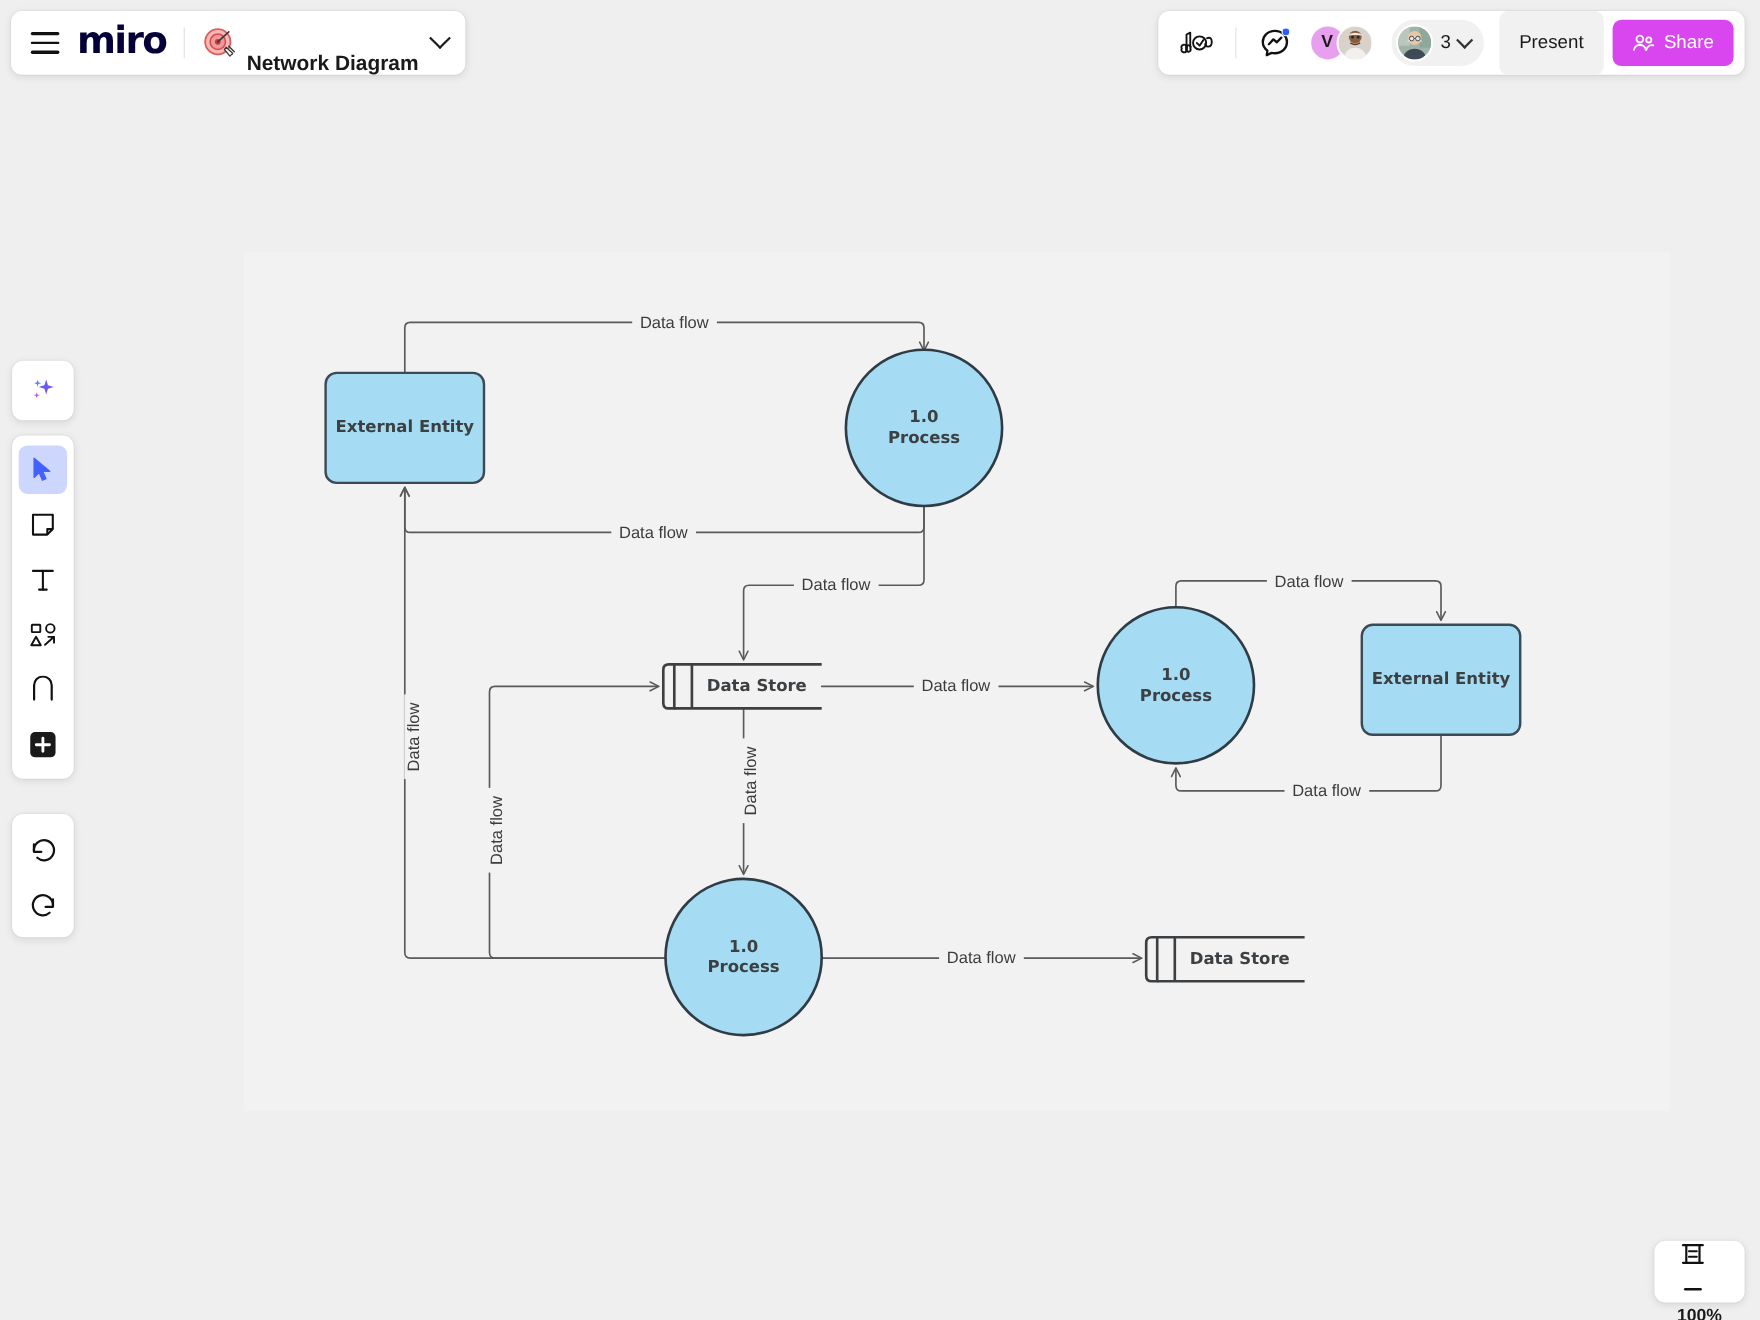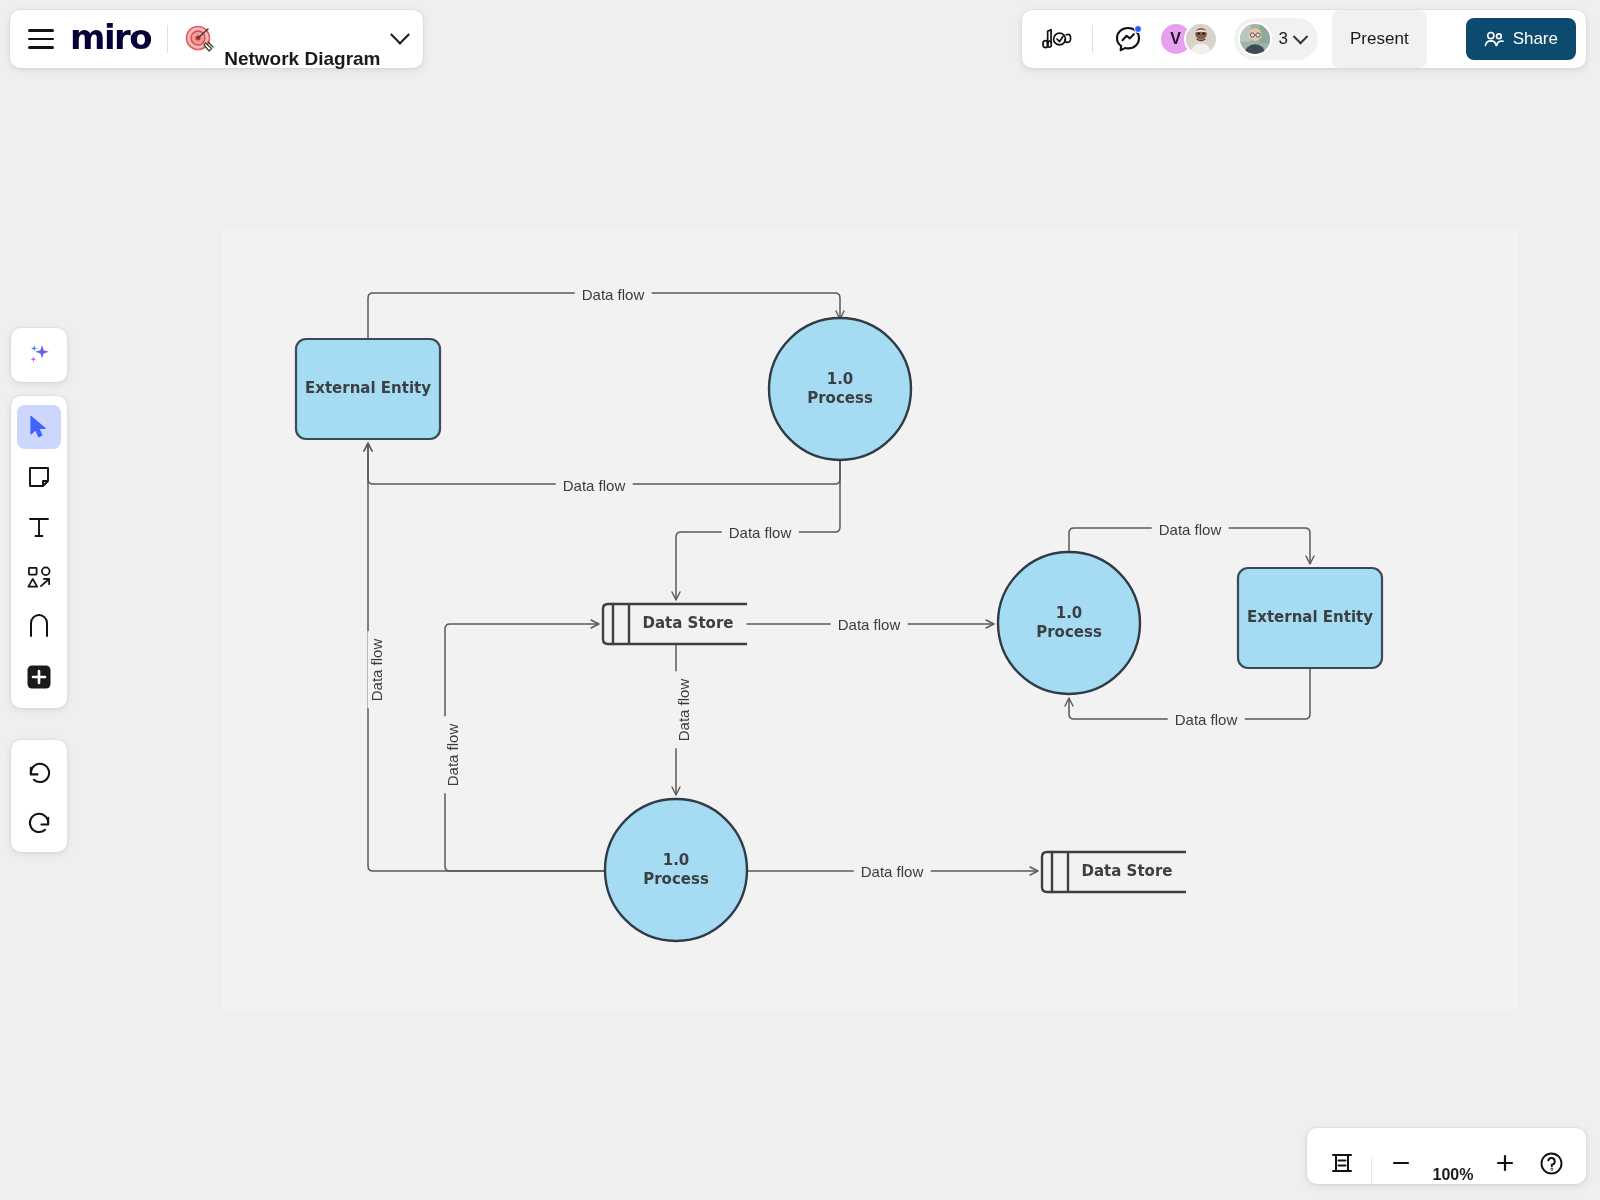--- a/index.html
+++ b/index.html
@@ -143,23 +143,23 @@
   }
   #present-btn {
     height: 58px; padding: 0 18px;
     background: #f1f1f1; border-radius: 8px;
     display: flex; align-items: center; justify-content: center;
     font-size: 17px; color: #1a1a1a; cursor: pointer;
     margin-left: 6px;
   }
   #share-btn {
     height: 42px; padding: 0 18px;
-    background: #0c4a6e; border-radius: 8px;
+    background: #d946ef; border-radius: 8px;
     display: flex; align-items: center; gap: 9px;
-    font-size: 17px; color: #fff; font-weight: 500; cursor: pointer; margin-left: 31px;
+    font-size: 17px; color: #fff; font-weight: 500; cursor: pointer;
   }
 
   
   .tool-card {
     position: absolute; left: 11px;
     background: #fff; border-radius: 10px;
     box-shadow: 0 2px 8px rgba(0,0,0,.10), 0 0 0 1px rgba(0,0,0,.03);
     display: flex; flex-direction: column; align-items: center;
   }
   #tool-ai { top: 328px; width: 56px; height: 54px; justify-content: center; }
@@ -171,22 +171,22 @@
     display: flex; align-items: center; justify-content: center;
   }
   .tool-btn.active { background: #cdd6fd; }
 
   
   #zoombar {
     position: absolute; right: 14px; bottom: 16px;
     height: 56px; background: #fff;
     border-radius: 10px;
     box-shadow: 0 2px 8px rgba(0,0,0,.10), 0 0 0 1px rgba(0,0,0,.03);
-    display: flex; align-items: flex-end;
-    padding: 0 14px; gap: 4px;
+    display: flex; align-items: flex-start;
+    padding: 0 14px; gap: 4px; flex-direction: column;
   }
   .zb-btn {
     width: 42px; height: 42px; border-radius: 8px;
     display: flex; align-items: center; justify-content: center;
     cursor: pointer;
   }
   #zoom-level {
     font-size: 16px; font-weight: 600; color: #1a1a1a;
     min-width: 54px; text-align: center; cursor: pointer;
   }

